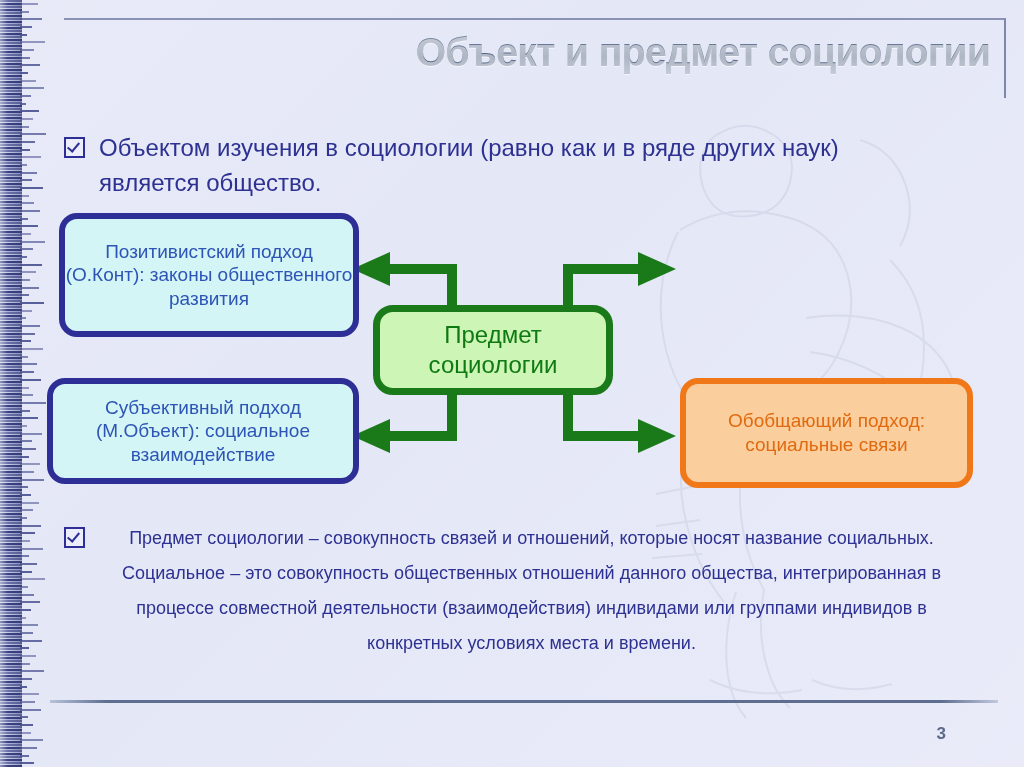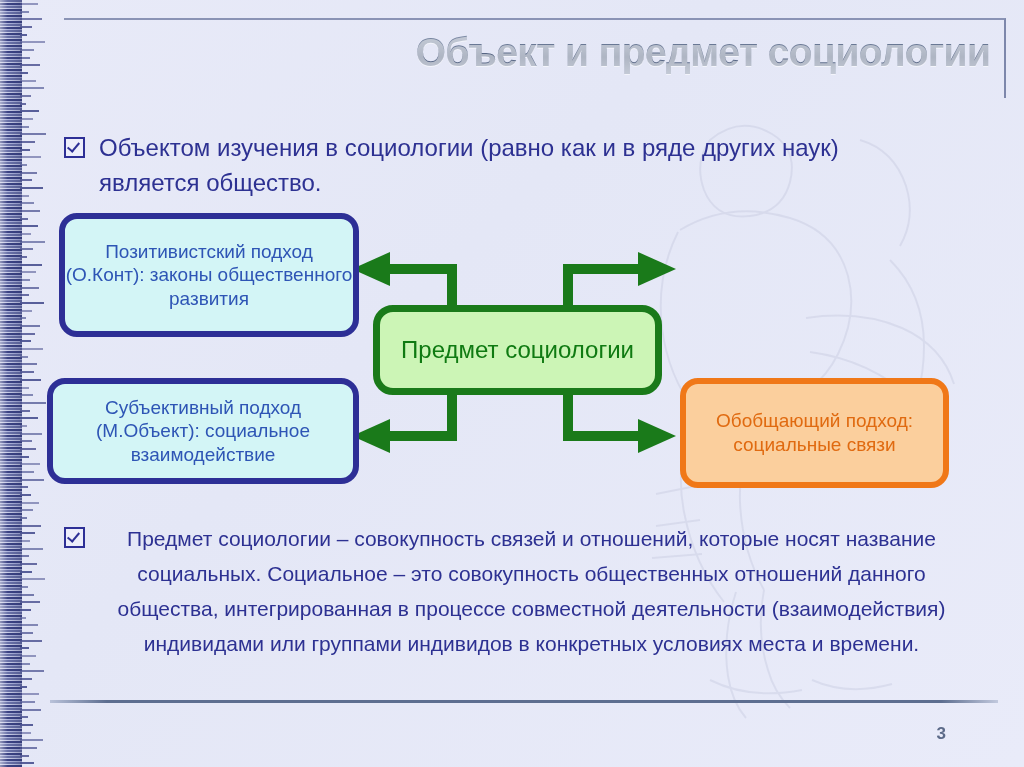--- a/index.html
+++ b/index.html
@@ -130,21 +130,21 @@
     width: 880px;
   }
   #bullet-top .cb-icon { margin-top: 7px; }
 
   #bullet-bottom {
     left: 64px; top: 521px;
     width: 900px;
   }
   #bullet-bottom .cb-icon { margin-top: 6px; }
   #bullet-bottom .bullet-text {
-    font-size: 21px;
+    font-size: 18px;
     line-height: 35px;
     text-align: center;
   }
 
   
   .dbox {
     position: absolute;
     display: flex;
     align-items: center;
     justify-content: center;
@@ -180,22 +180,22 @@
     border-radius: 20px;
   }
   .box-green span {
     color: #0f7a12;
     font-size: 24px;
   }
 
   #box-pos   { left: 47px;  top: 213px; width: 300px; height: 124px; margin-left: 12px; }
   #box-subj  { left: 47px;  top: 378px; width: 312px; height: 106px; }
   #box-obj   { left: 680px; top: 211px; width: 293px; height: 112px; }
-  #box-gen   { left: 680px; top: 378px; width: 269px; height: 110px; }
-  #box-core  { left: 373px; top: 305px; width: 289px; height: 90px; }
+  #box-gen   { left: 680px; top: 378px; width: 293px; height: 110px; }
+  #box-core  { left: 373px; top: 305px; width: 240px; height: 90px; }
 
   
   #connectors {
     position: absolute;
     left: 0; top: 0;
     width: 1024px; height: 767px;
     z-index: 3;
     pointer-events: none;
   }
 

